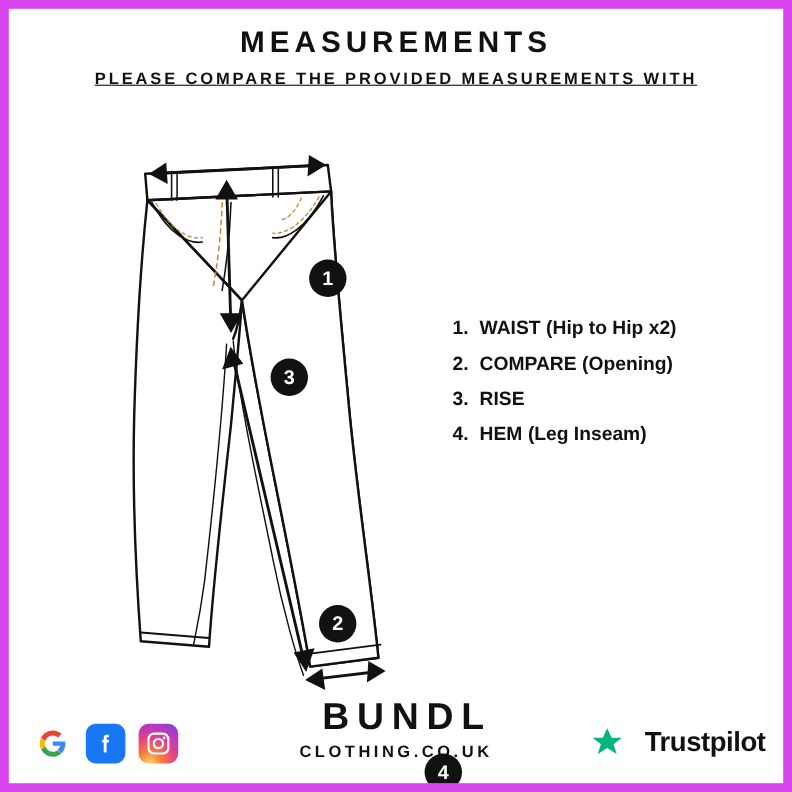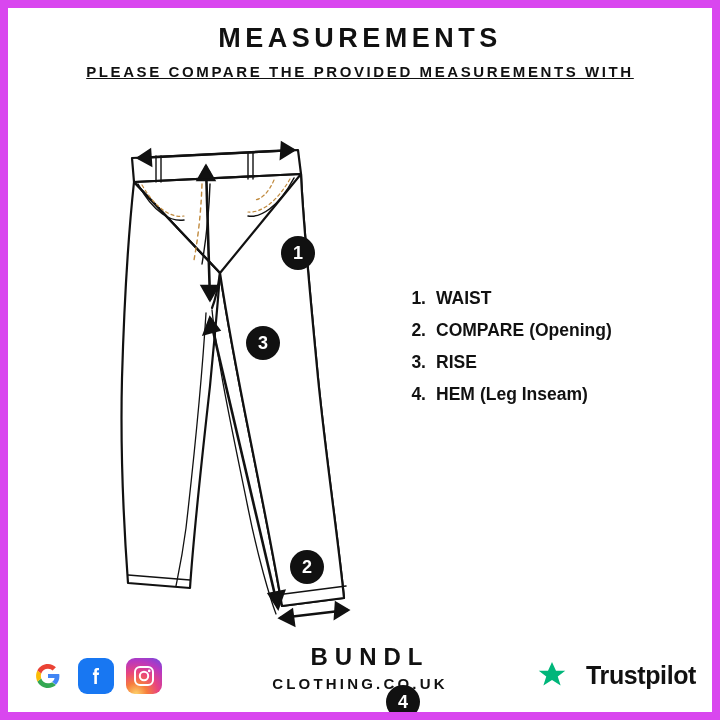--- a/index.html
+++ b/index.html
@@ -136,21 +136,21 @@
   }
 
   #brand {
     position: absolute;
     left: 0;
     width: 704px;
     bottom: 20px;
     text-align: center;
   }
   #brand-name {
-    font-size: 24px;
+    font-size: 34px;
     font-weight: bold;
     letter-spacing: 7px;
     color: #111111;
     line-height: 1;
     padding-left: 20px;
   }
   #brand-domain {
     font-size: 15px;
     font-weight: bold;
     letter-spacing: 3.2px;
@@ -261,20 +261,21 @@
       <div class="marker" id="marker-1">1</div>
       <div class="marker" id="marker-3">3</div>
       <div class="marker" id="marker-2">2</div>
       <div class="marker" id="marker-4">4</div>
     </div>
 
     <div id="legend">
       <div class="legend-row">
         <span class="legend-num">1.</span>
         <span class="legend-term">WAIST</span>
+        <span class="legend-desc">(Hip to Hip x2)</span>
       </div>
       <div class="legend-row">
         <span class="legend-num">2.</span>
         <span class="legend-term">COMPARE</span>
         <span class="legend-desc">(Opening)</span>
       </div>
       <div class="legend-row">
         <span class="legend-num">3.</span>
         <span class="legend-term">RISE</span>
       </div>

